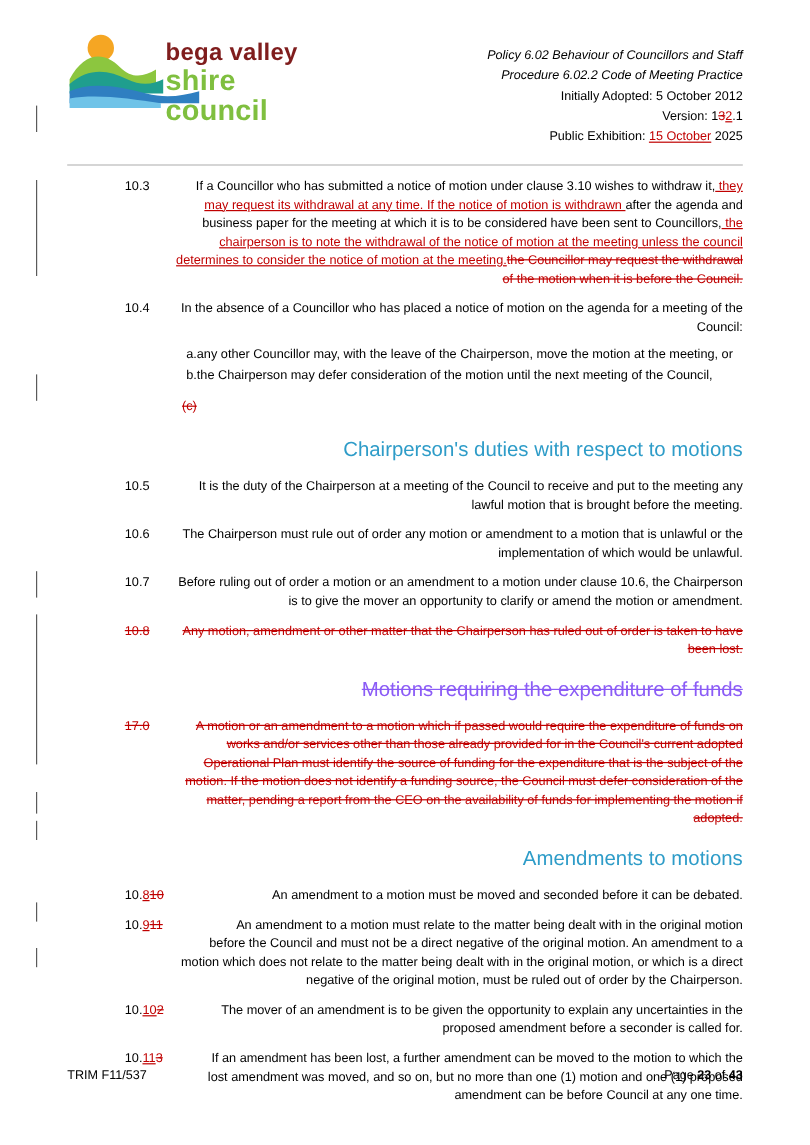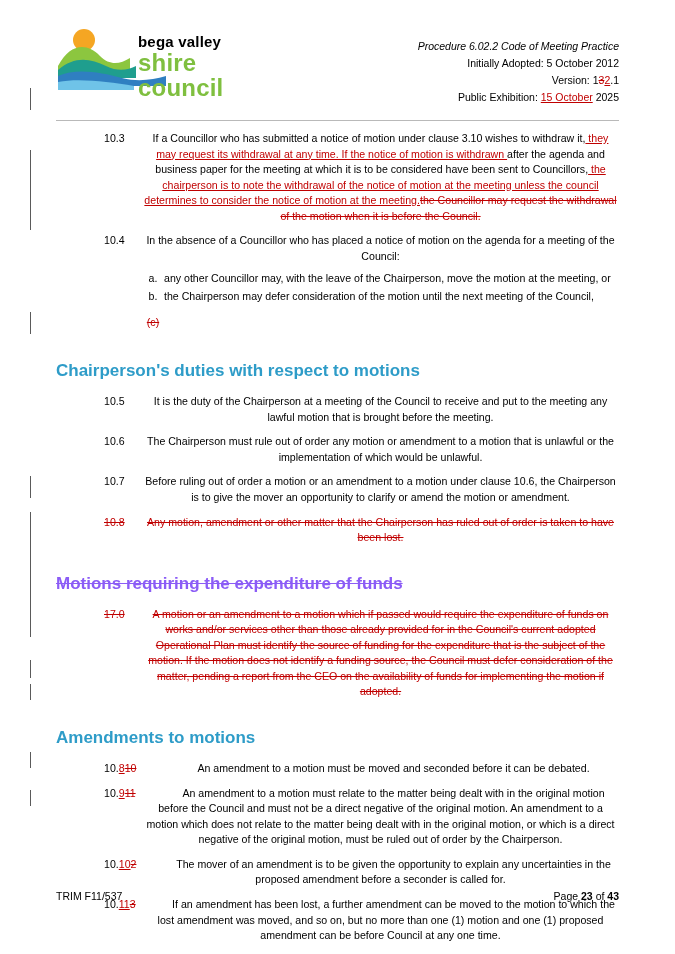--- a/index.html
+++ b/index.html
@@ -37,22 +37,22 @@
     flex: 0 0 auto;
   }
   .logo svg { display: block; }
   .logo-text {
     position: absolute;
     left: 82px;
     top: 12px;
     line-height: 1.05;
   }
   .logo-text .l1 {
-    font-size: 15px;
-    color: #000000;
+    font-size: 20px;
+    color: #7f1d1d;
     font-weight: bold;
     letter-spacing: .2px;
   }
   .logo-text .l2 {
     font-size: 24px;
     color: #7fbf3f;
     font-weight: bold;
     letter-spacing: .2px;
   }
   .header-meta {
@@ -89,40 +89,41 @@
     display: flex;
     margin-bottom: 9px;
   }
   .clause .num {
     width: 38px;
     flex: 0 0 38px;
     margin-left: 48px;
   }
   .clause .body {
     flex: 1 1 auto;
-    text-align: center;
+    text-align: right;
   }
   .sublist {
     margin: 6px 0 0 0;
     padding: 0;
     list-style: none;
   }
   .sublist li {
     display: flex;
     margin-bottom: 3px;
   }
   .sublist li .l {
     width: 22px;
     flex: 0 0 22px;
   }
   h2.sec {
     color: #2e9cc8;
     font-size: 17px;
-    font-weight: bold;
-    margin: 26px 0 10px 0;
+    font-weight: normal;
+    margin: 13px 0 10px 0;
+    text-align: right;
   }
   h2.sec.red {
     color: #8b5cf6;
     text-decoration: line-through;
   }
   .ind {
     display: inline-block;
     width: 26px;
   }
 
@@ -171,20 +172,21 @@
         <path d="M2 54 C20 46, 44 50, 66 56 C82 60, 96 58, 110 54 L110 64 L2 64 Z" fill="#2f7fc1"></path>
         <path d="M2 60 C24 56, 52 60, 78 64 L78 68 L2 68 Z" fill="#6fc3e8"></path>
       </svg>
       <div class="logo-text">
         <div class="l1">bega valley</div>
         <div class="l2">shire council</div>
       </div>
     </div>
 
     <div class="header-meta">
+      <div class="italic">Policy 6.02 Behaviour of Councillors and Staff</div>
       <div class="italic">Procedure 6.02.2 Code of Meeting Practice</div>
       <div>Initially Adopted: 5 October 2012</div>
       <div><span>Version: 1</span><span class="del">3</span><span class="ins">2</span><span>.1</span></div>
       <div><span>Public Exhibition: </span><span class="ins">15 October</span><span> 2025</span></div>
     </div>
 
   </div>
 
   <hr class="hr">
 

